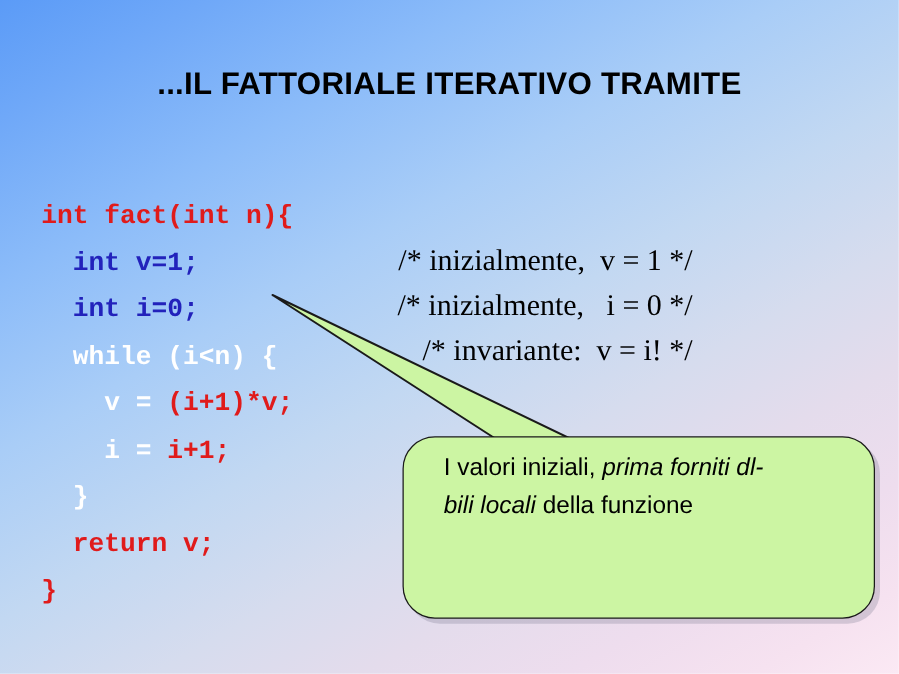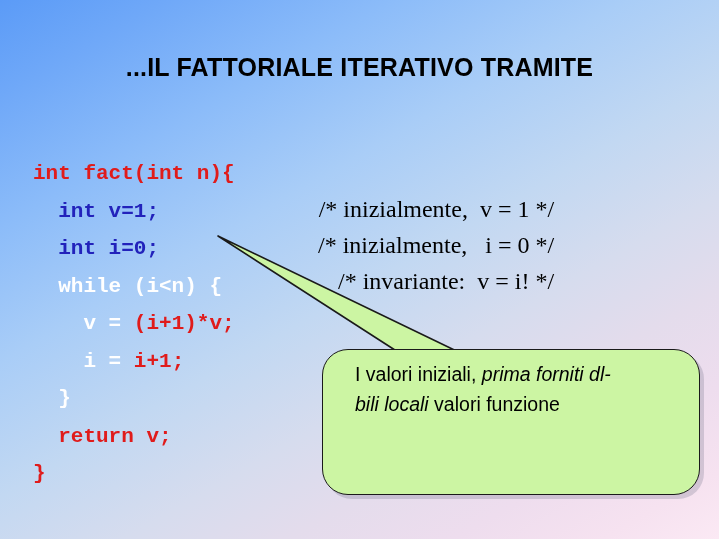--- a/index.html
+++ b/index.html
@@ -134,17 +134,17 @@
 
   <div id="comments"><div class="comment-line">/* inizialmente,  v = 1 */</div><div class="comment-line">/* inizialmente,   i = 0 */</div><div class="comment-line">/* invariante:  v = i! */</div></div>
 
   <svg id="callout-tail" viewBox="0 0 719 539" xmlns="http://www.w3.org/2000/svg">
     <polygon points="218,236 500,372 398,352" fill="#ccf5a3" stroke="#1a1a1a" stroke-width="1.6" stroke-linejoin="round"></polygon>
   </svg>
 
   <div id="callout-balloon">
     <div id="callout-text">
         <div><span>I valori iniziali, </span><i>prima forniti dl-</i></div>
-        <div><i>bili locali</i><span> valori funzione</span></div>
+        <div><i>bili locali</i><span> della funzione</span></div>
       </div>
   </div>
 
 </div>
 
 </body></html>

